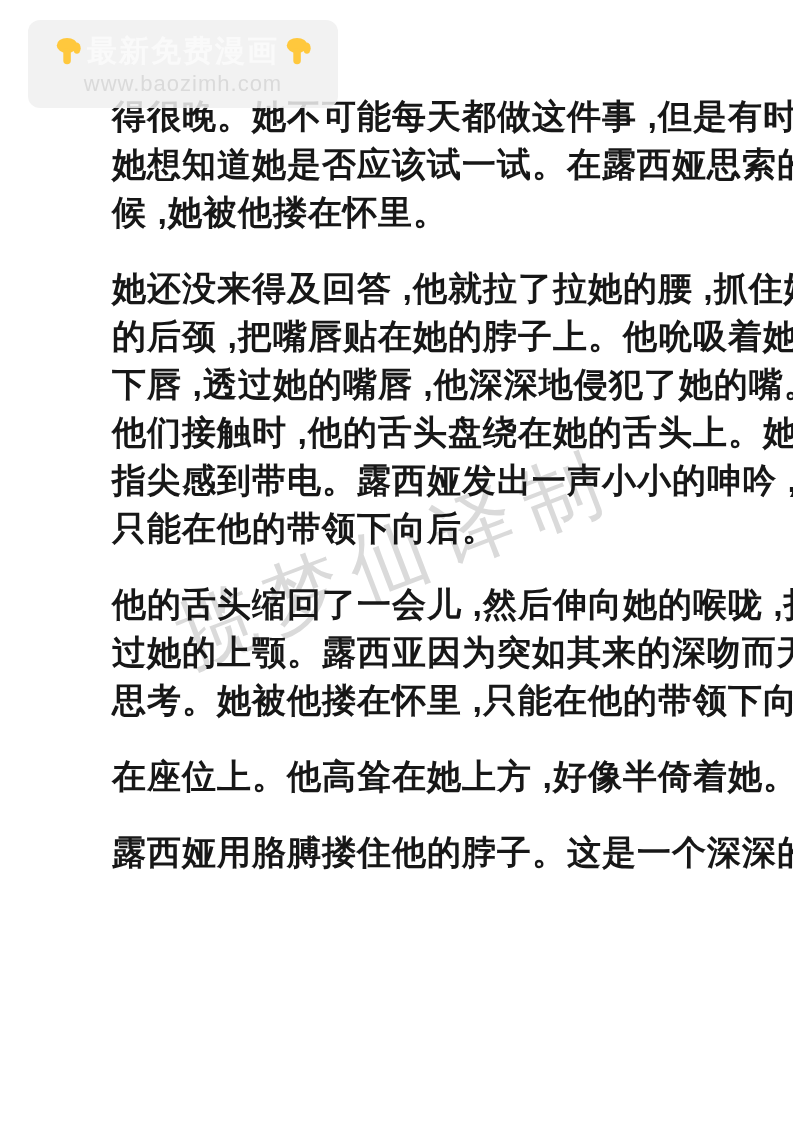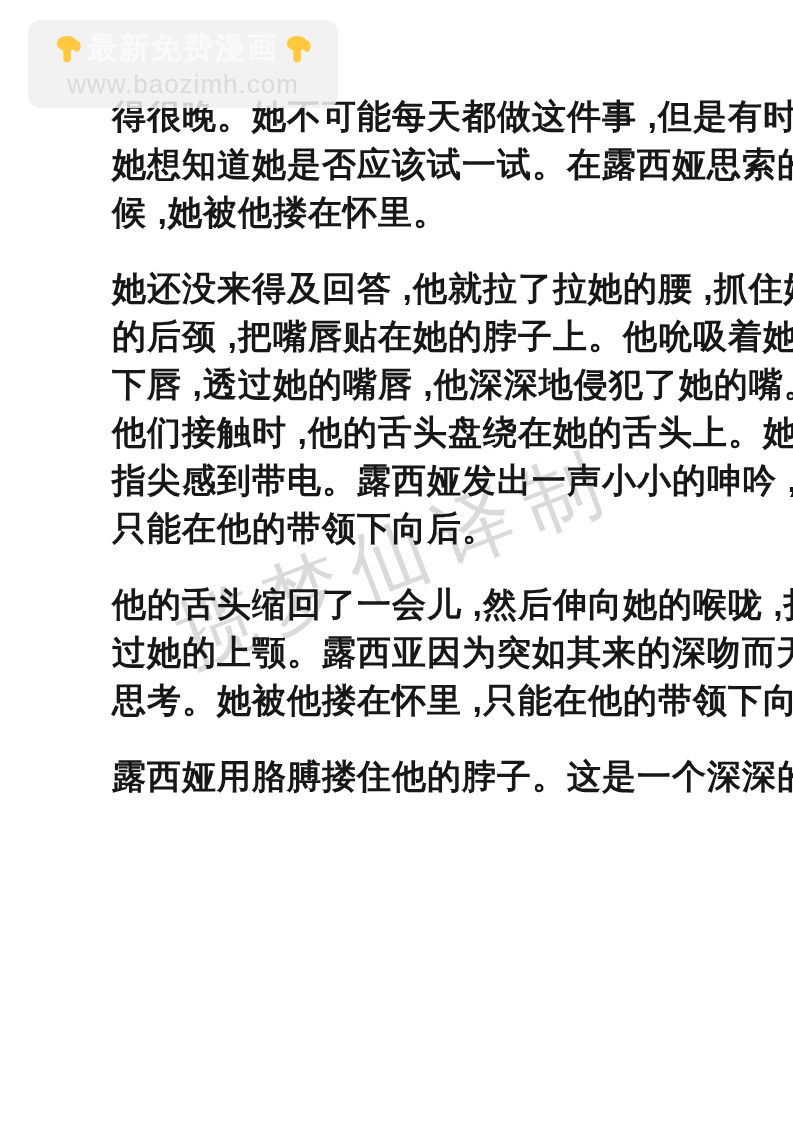--- a/index.html
+++ b/index.html
@@ -76,21 +76,21 @@
     height: 36px;
   }
   .banner-title {
     font-size: 30px;
     font-weight: 700;
     color: #fafafa;
     letter-spacing: 2px;
     white-space: nowrap;
   }
   .banner-url {
-    font-size: 26px;
+    font-size: 22px;
     font-weight: 400;
     color: #dadada;
     letter-spacing: 1px;
     margin-top: 2px;
     white-space: nowrap;
   }
   .hand-icon { width: 30px; height: 30px; flex: 0 0 auto; }
 </style>
 </head>
 <body>
@@ -112,20 +112,21 @@
         <div class="line">他们接触时 ,他的舌头盘绕在她的舌头上。她的</div>
         <div class="line">指尖感到带电。露西娅发出一声小小的呻吟 ,她</div>
         <div class="line">只能在他的带领下向后。</div>
       </div>
       <div class="para">
         <div class="line">他的舌头缩回了一会儿 ,然后伸向她的喉咙 ,扫</div>
         <div class="line">过她的上颚。露西亚因为突如其来的深吻而无法</div>
         <div class="line">思考。她被他搂在怀里 ,只能在他的带领下向后</div>
       </div>
       <div class="para">
+        <div class="line">在座位上。他高耸在她上方 ,好像半倚着她。</div>
       </div>
       <div class="para">
         <div class="line">露西娅用胳膊搂住他的脖子。这是一个深深的吻 ,</div>
       </div>
     </div>
 
   <div class="site-banner">
     <div class="banner-row1">
       <svg class="hand-icon" viewBox="0 0 32 32">
         <ellipse cx="15" cy="10" rx="11" ry="8" fill="#FFC83D"></ellipse>

